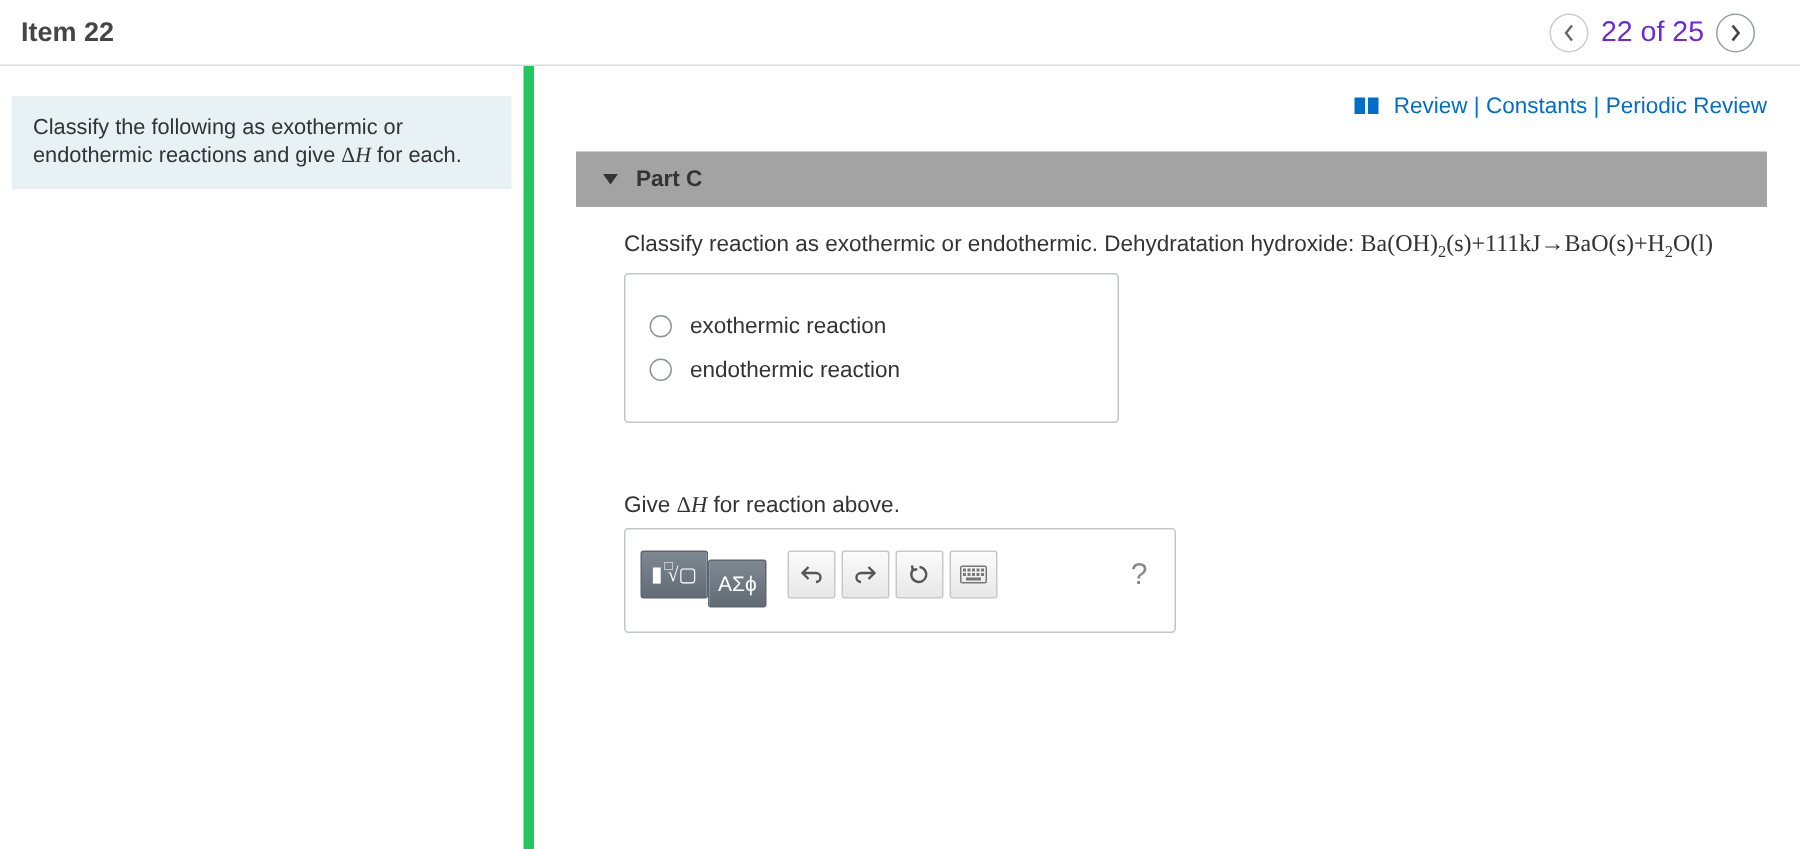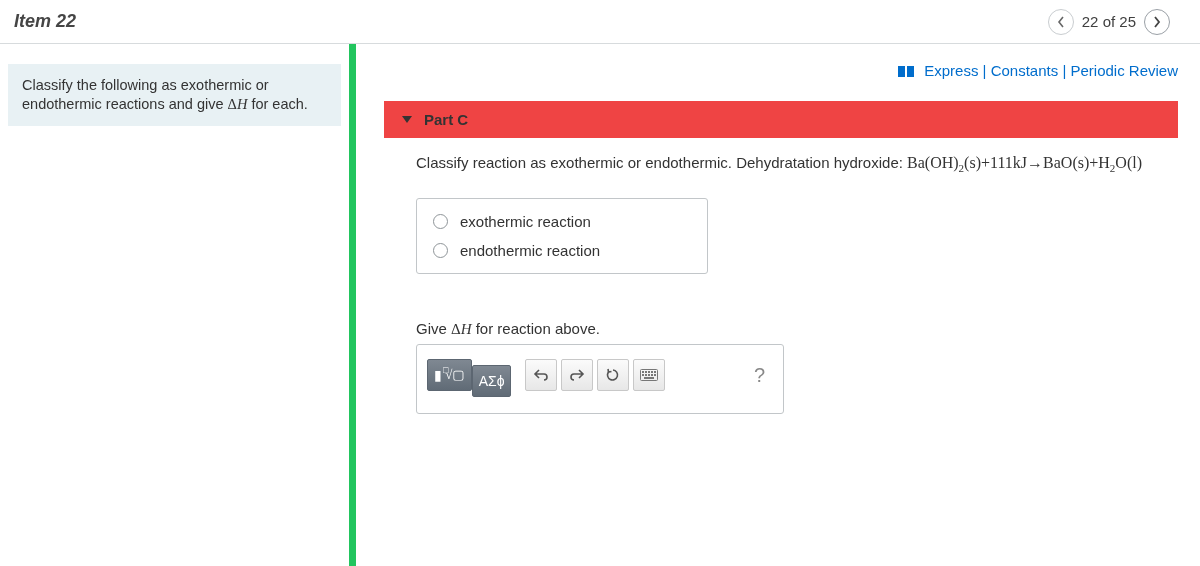--- a/index.html
+++ b/index.html
@@ -18,42 +18,41 @@
     align-items: center;
     padding: 10px 30px 10px 0;
     border-bottom: 1px solid #d7dbdd;
     height: 44px;
   }
   .item-title {
     font-size: 18px;
     font-weight: 700;
     color: #454545;
     padding-left: 14px;
-    font-style: italic;
   }
   .nav-right {
     display: flex;
     align-items: center;
     gap: 8px;
     color: #444;
   }
   .nav-circle {
     width: 26px;
     height: 26px;
     border-radius: 50%;
     border: 1px solid #c9cdd0;
     display: flex;
     align-items: center;
     justify-content: center;
     font-size: 14px;
     color: #555;
     cursor: pointer;
   }
   .nav-circle.right { border-color:#9aa0a6; color:#333; }
-  .pos-label { font-size: 15px; color:#404040; }
+  .pos-label { font-size: 19px; color:#6d28d9; }
   .main {
     display: flex;
     height: calc(100% - 44px);
   }
   .left-col {
     width: 356px;
     border-right: 7px solid #22c55e;
     padding: 20px 8px;
   }
   .instruction-box {
@@ -87,48 +86,48 @@
   .tool-links .flag::before {
     content:""; position:absolute; left:0; top:0; width:7px; height:11px; background:#006dcc;
   }
   .tool-links .flag::after {
     content:""; position:absolute; left:9px; top:0; width:7px; height:11px; background:#006dcc;
   }
   .tool-links a { color:#006dcc; text-decoration:none; cursor:pointer; }
   .sep { color:#006dcc; }
   .part-block { margin-bottom: 30px; }
   .part-header {
-    background:#ef4444;
+    background:#a3a3a3;
     padding: 10px 18px;
     display:flex;
     align-items:center;
     gap: 12px;
     font-weight:700;
     font-size:15px;
     color:#333;
     cursor:pointer;
   }
   .caret {
     width:0;height:0;border-left:5px solid transparent;border-right:5px solid transparent;border-top:7px solid #333;
   }
   .part-body { padding: 16px 0 0 32px; }
   .prompt-line {
-    font-size:15px; color:#333; margin-bottom: 24px;
+    font-size:15px; color:#333; margin-bottom: 8px;
     white-space: nowrap;
   }
   .chem {
     font-family:"Times New Roman", serif;
     font-size: 16px;
   }
   .chem sub { font-size: 11px; vertical-align: sub; }
   .radio-frame {
     border:1px solid #c2c6c9;
     border-radius:3px;
-    width: 292px;
-    padding: 8px 14px;
+    width: 330px;
+    padding: 20px 14px;
   }
   .radio-row {
     display:flex; align-items:center; gap:12px;
     padding: 6px 2px;
     font-size:15px;
     color:#333;
     cursor:pointer;
   }
   .radio-circle {
     width:15px;height:15px;border:1.5px solid #8f9599;border-radius:50%;
@@ -200,21 +199,21 @@
   <div class="left-col">
     <div class="instruction-box">
       <span>Classify the following as exothermic or endothermic reactions and give </span><span class="dh">Δ<i>H</i></span><span> for each.</span>
     </div>
   </div>
 
   <div class="right-col">
 
     <div class="tool-links">
       <span class="flag"></span>
-      <a>Express</a>
+      <a>Review</a>
       <span class="sep"> | </span>
       <a>Constants</a>
       <span class="sep"> | </span>
       <a>Periodic Review</a>
     </div>
 
     <div class="part-block">
       <div class="part-header">
         <span class="caret"></span>
         <span>Part C</span>

